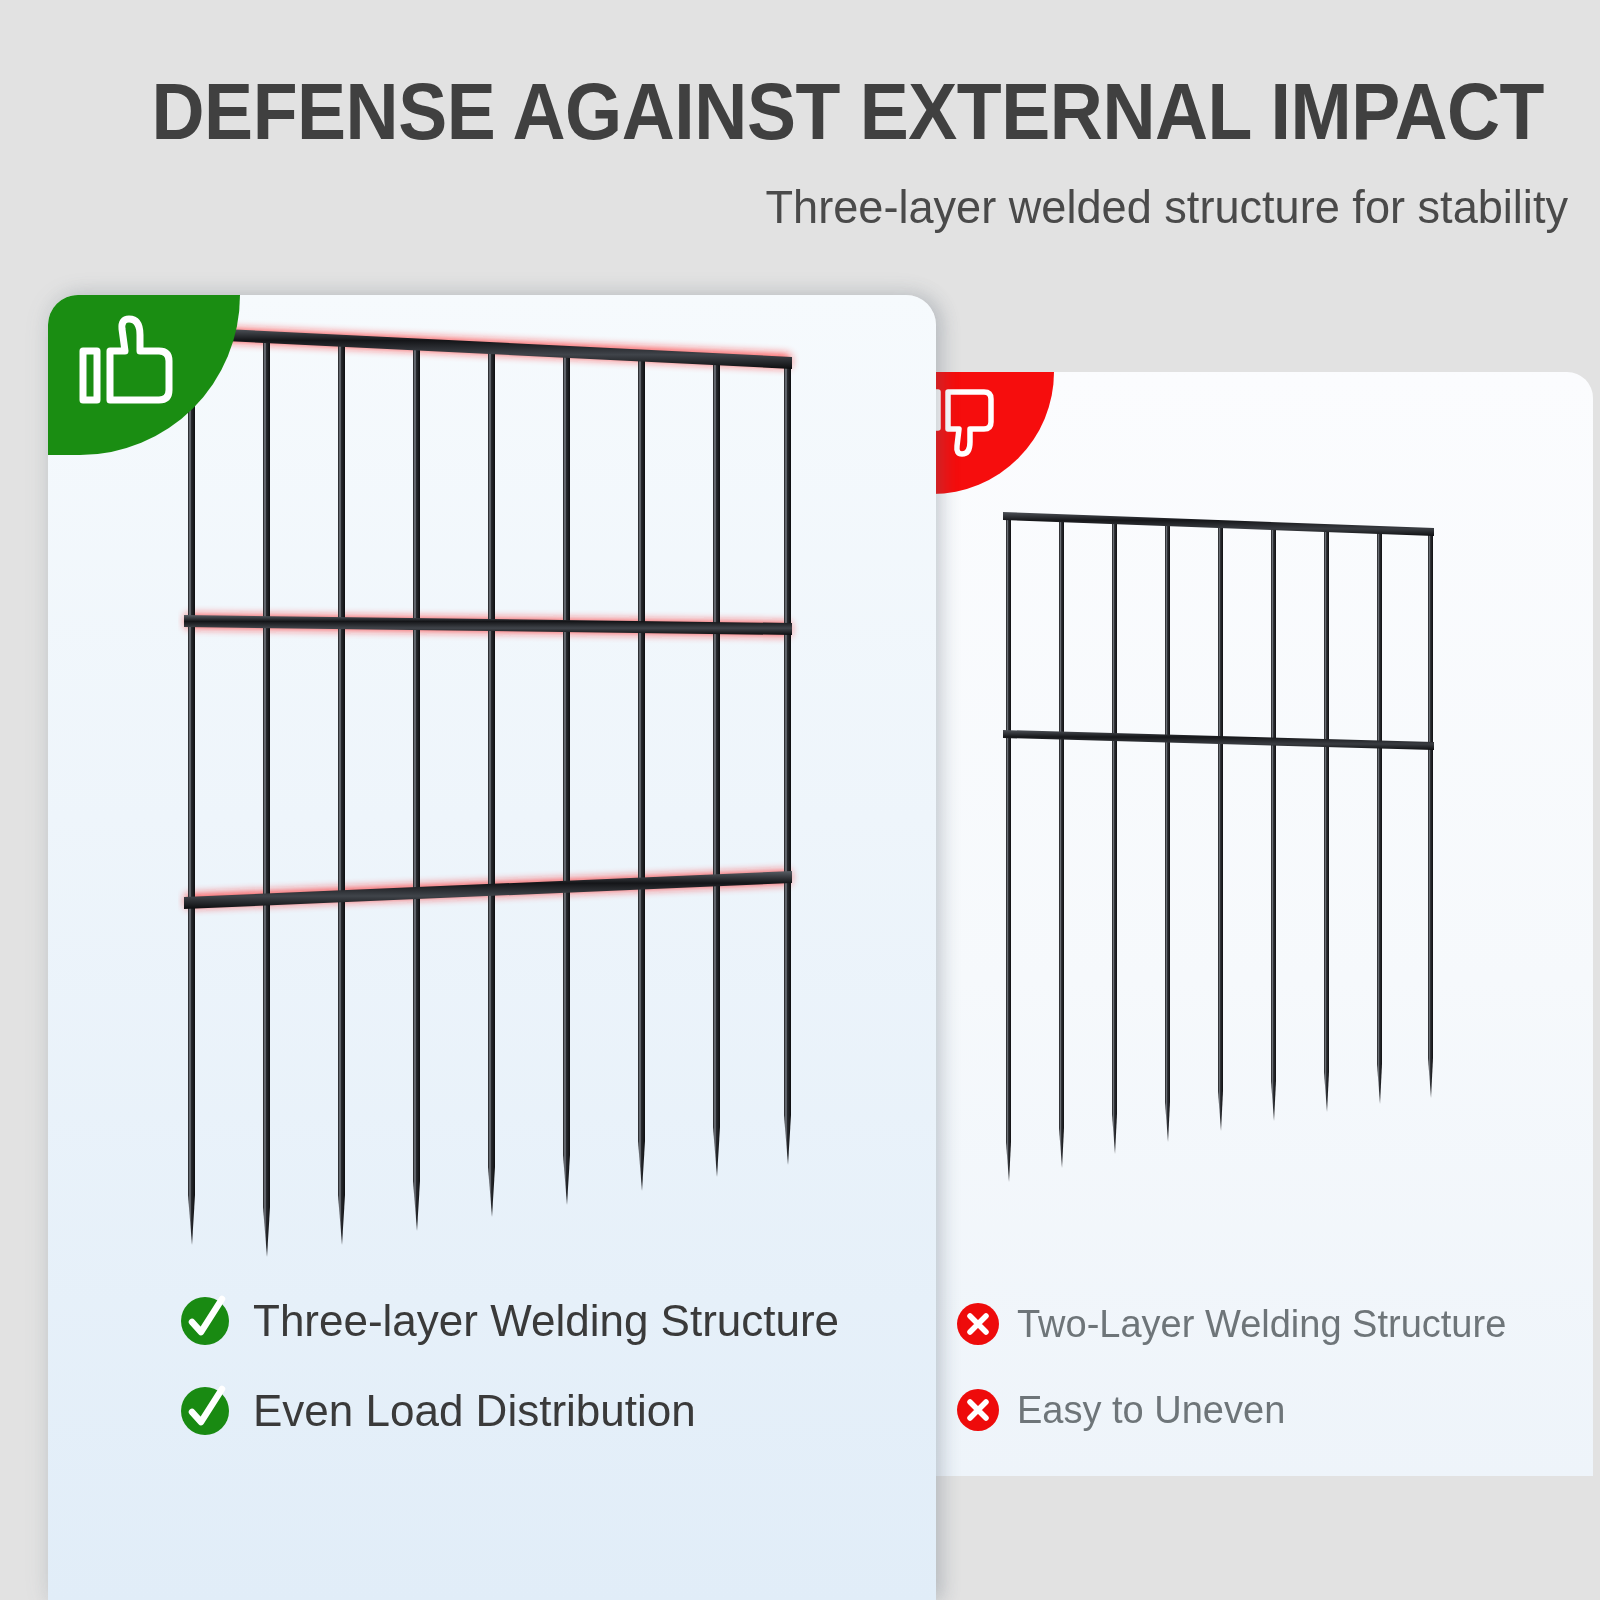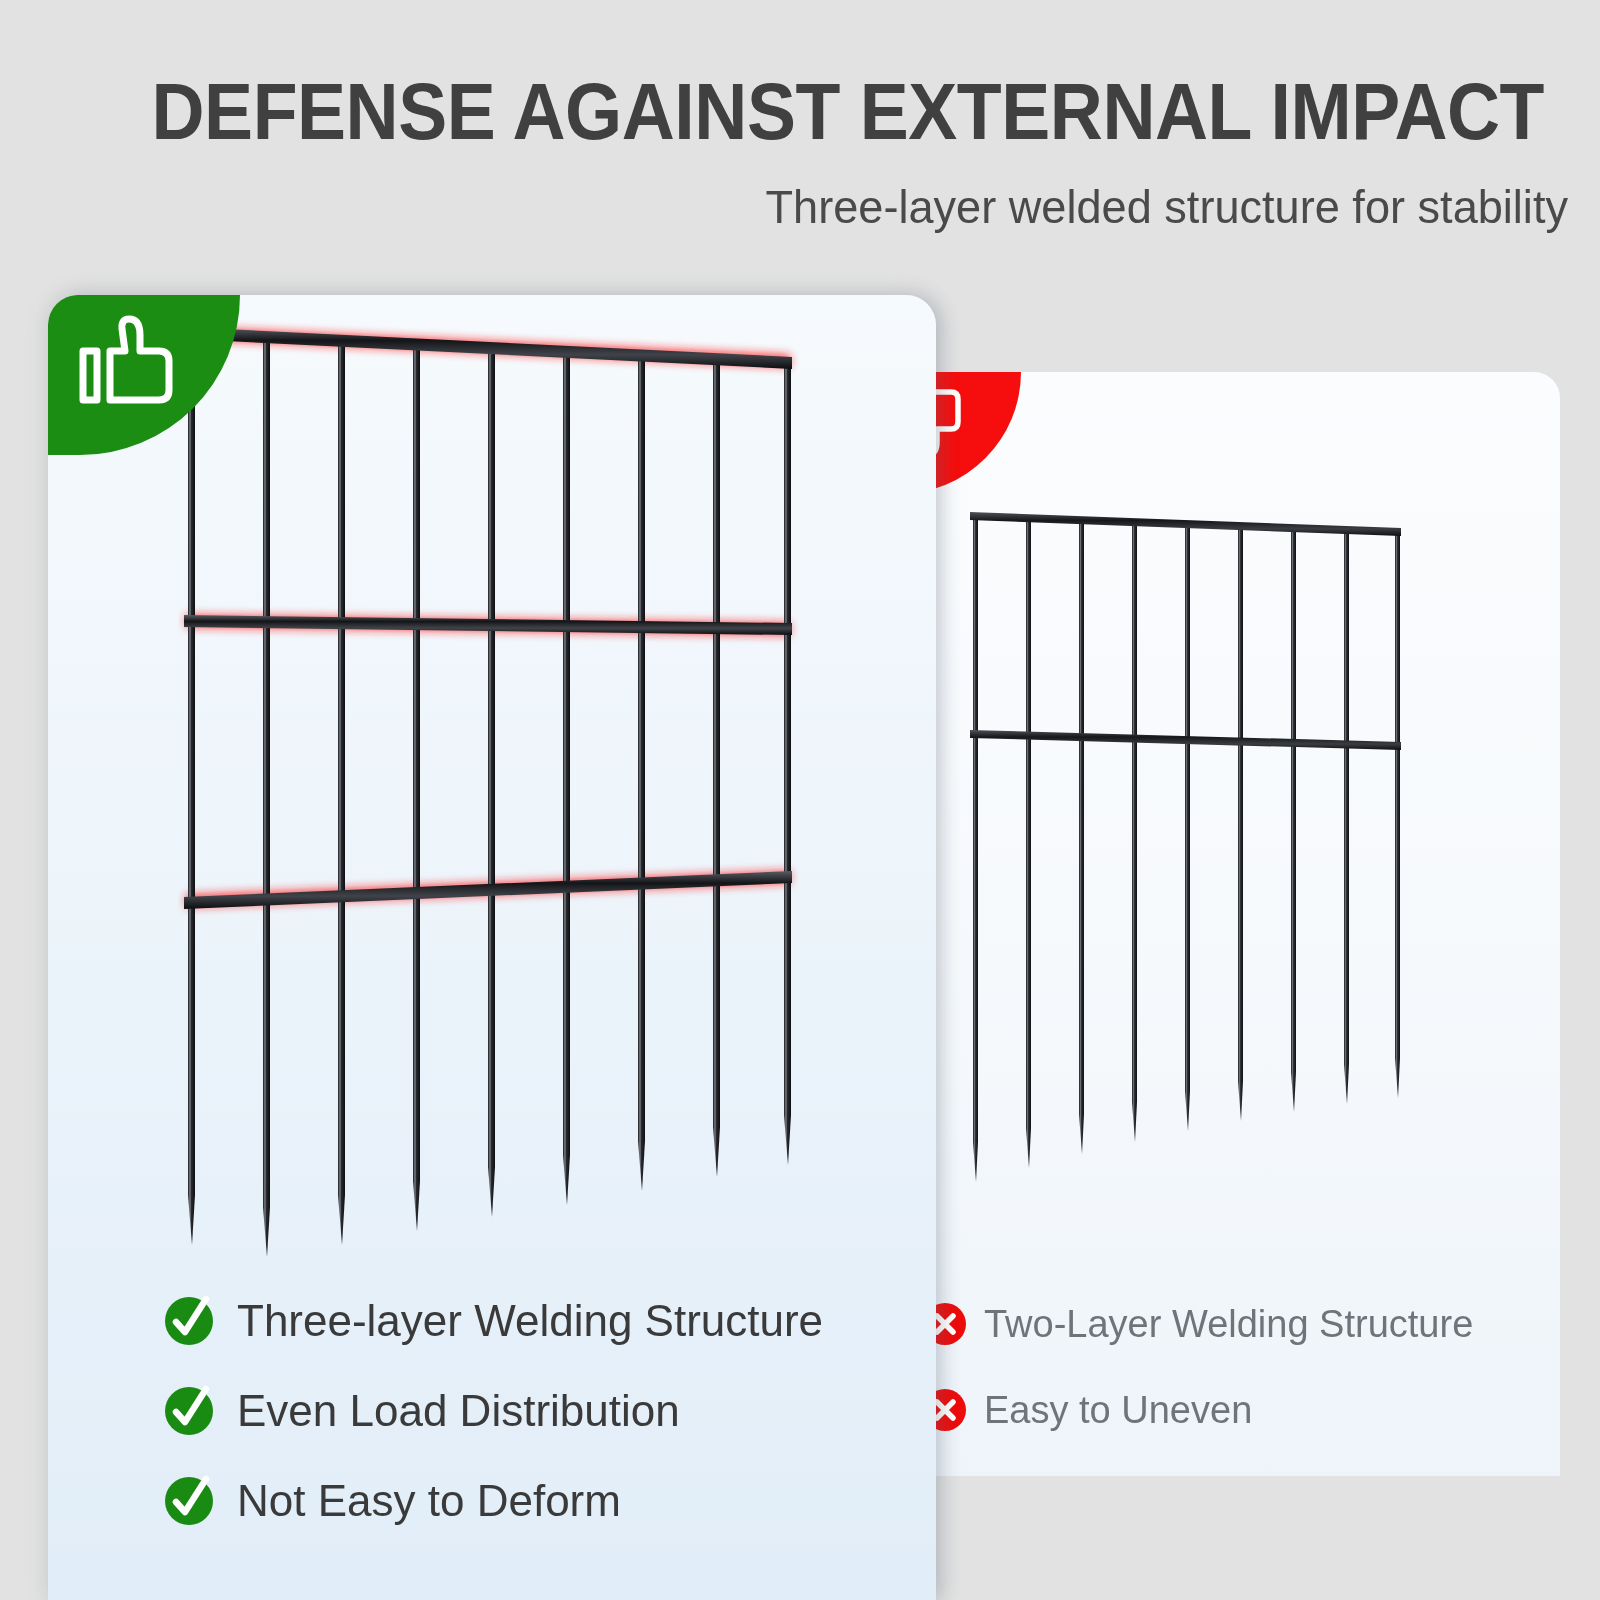--- a/index.html
+++ b/index.html
@@ -29,21 +29,21 @@
     line-height:1;
     padding-top:32px;
     transform:scaleX(0.96);
     white-space:nowrap;
   }
 
   
   .card { position:absolute; overflow:hidden; }
 
   #card-bad {
-    left:875px; top:372px; width:685px; height:1104px;
+    left:908px; top:372px; width:685px; height:1104px;
     border-radius:26px 26px 0 0;
     background:linear-gradient(to bottom,#fbfcfe 0%,#f6f9fc 55%,#eef4fa 100%);
   }
   #card-good {
     left:48px; top:295px; width:888px; height:1305px;
     border-radius:30px 30px 0 0;
     background:linear-gradient(to bottom,#f6fafd 0%,#eef5fb 40%,#e1edf8 100%);
     box-shadow:6px 0 18px rgba(90,100,115,0.26), 0 0 26px rgba(110,120,135,0.12);
   }
 
@@ -63,21 +63,21 @@
   #badge-good svg { left:28px; top:20px; }
   #badge-bad  svg { left:14px; top:10px; }
 
   
   .fence { position:absolute; }
   #fence-good { left:130px; top:20px; width:640px; height:990px; }
   #fence-bad  { left:90px; top:130px; width:460px; height:740px; }
 
   
   .features { position:absolute; }
-  #features-good { left:115px; top:1000px; width:760px; }
+  #features-good { left:131px; top:1000px; width:760px; }
   #features-bad  { left:48px;  top:930px;  width:620px; }
 
   .feat { display:flex; align-items:center; margin-bottom:38px; }
   .feat-icon { flex:0 0 auto; margin-right:22px; display:flex; }
   .feat-label { line-height:1; white-space:nowrap; }
 
   #features-good .feat-label { font-size:44px; color:#3a3a3a; }
   #features-bad  .feat-label { font-size:38px; color:#6e7579; }
   #features-bad .feat { margin-bottom:42px; }
   #features-bad .feat-icon { margin-right:17px; }
@@ -226,23 +226,14 @@
     </div>
     <div class="feat">
       <span class="feat-icon">
         <svg width="52" height="52" viewBox="0 0 52 52">
           <circle cx="26" cy="26" r="24" fill="#198a12"></circle>
           <path d="M13,27 L22,37 L43,4" stroke="#fff" stroke-width="6.5" fill="none" stroke-linecap="round" stroke-linejoin="round"></path>
         </svg>
       </span>
       <span class="feat-label">Even Load Distribution</span>
     </div>
-    <div class="feat">
-      <span class="feat-icon">
-        <svg width="52" height="52" viewBox="0 0 52 52">
-          <circle cx="26" cy="26" r="24" fill="#198a12"></circle>
-          <path d="M13,27 L22,37 L43,4" stroke="#fff" stroke-width="6.5" fill="none" stroke-linecap="round" stroke-linejoin="round"></path>
-        </svg>
-      </span>
-      <span class="feat-label">Not Easy to Deform</span>
-    </div>
   </div>
 </div>
 
 </body></html>

